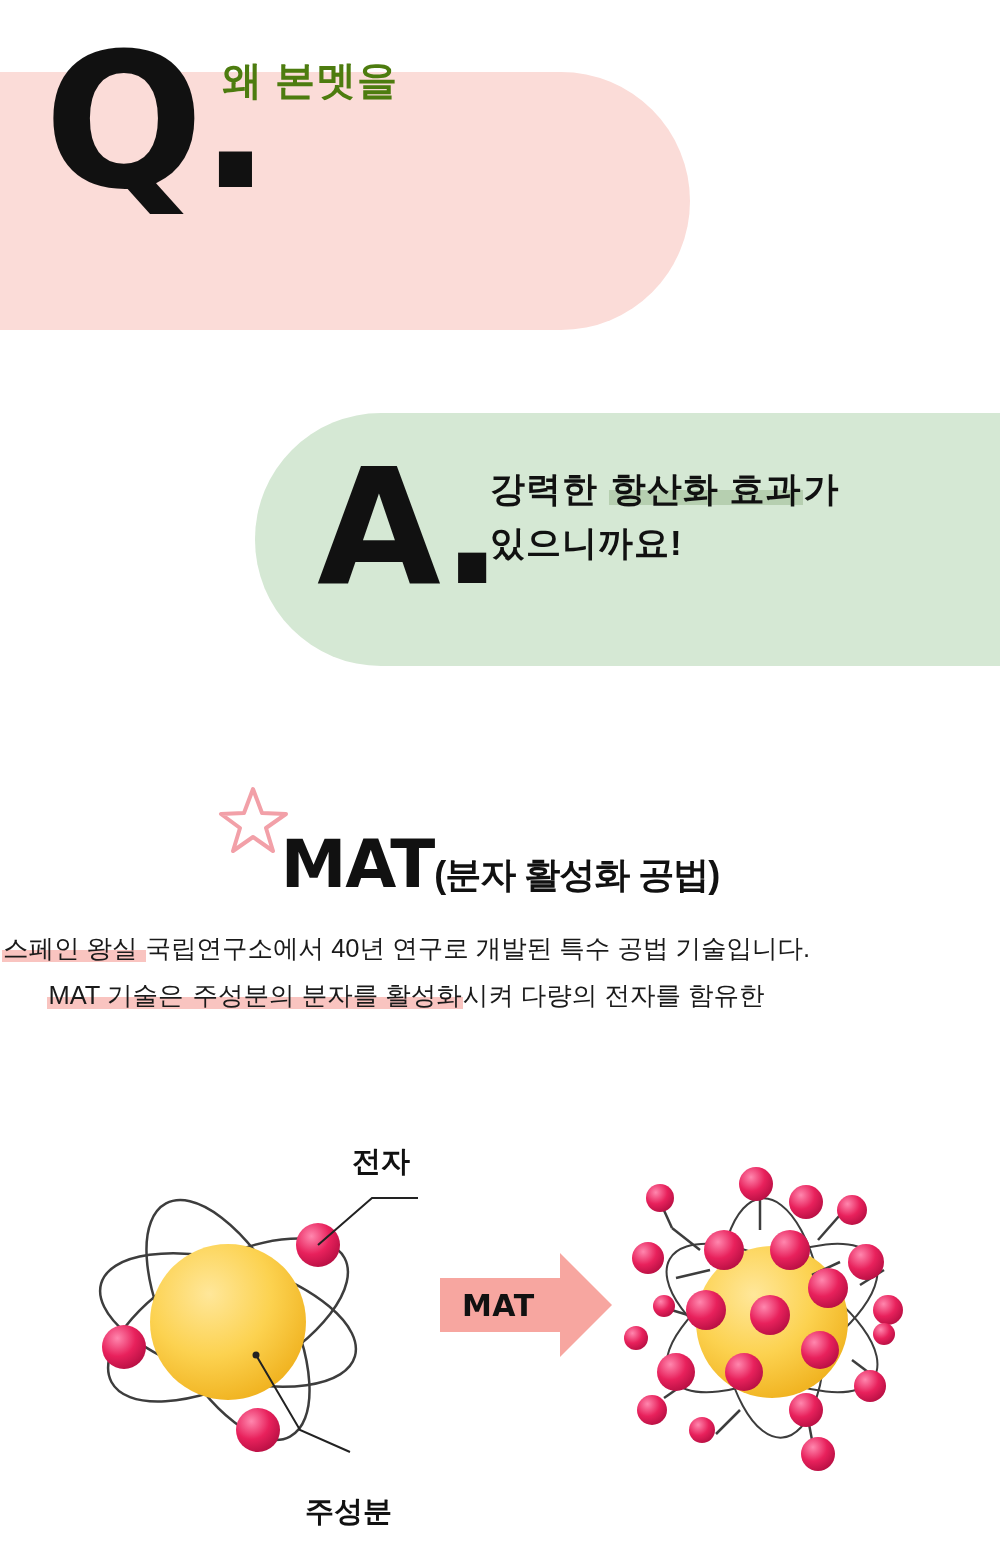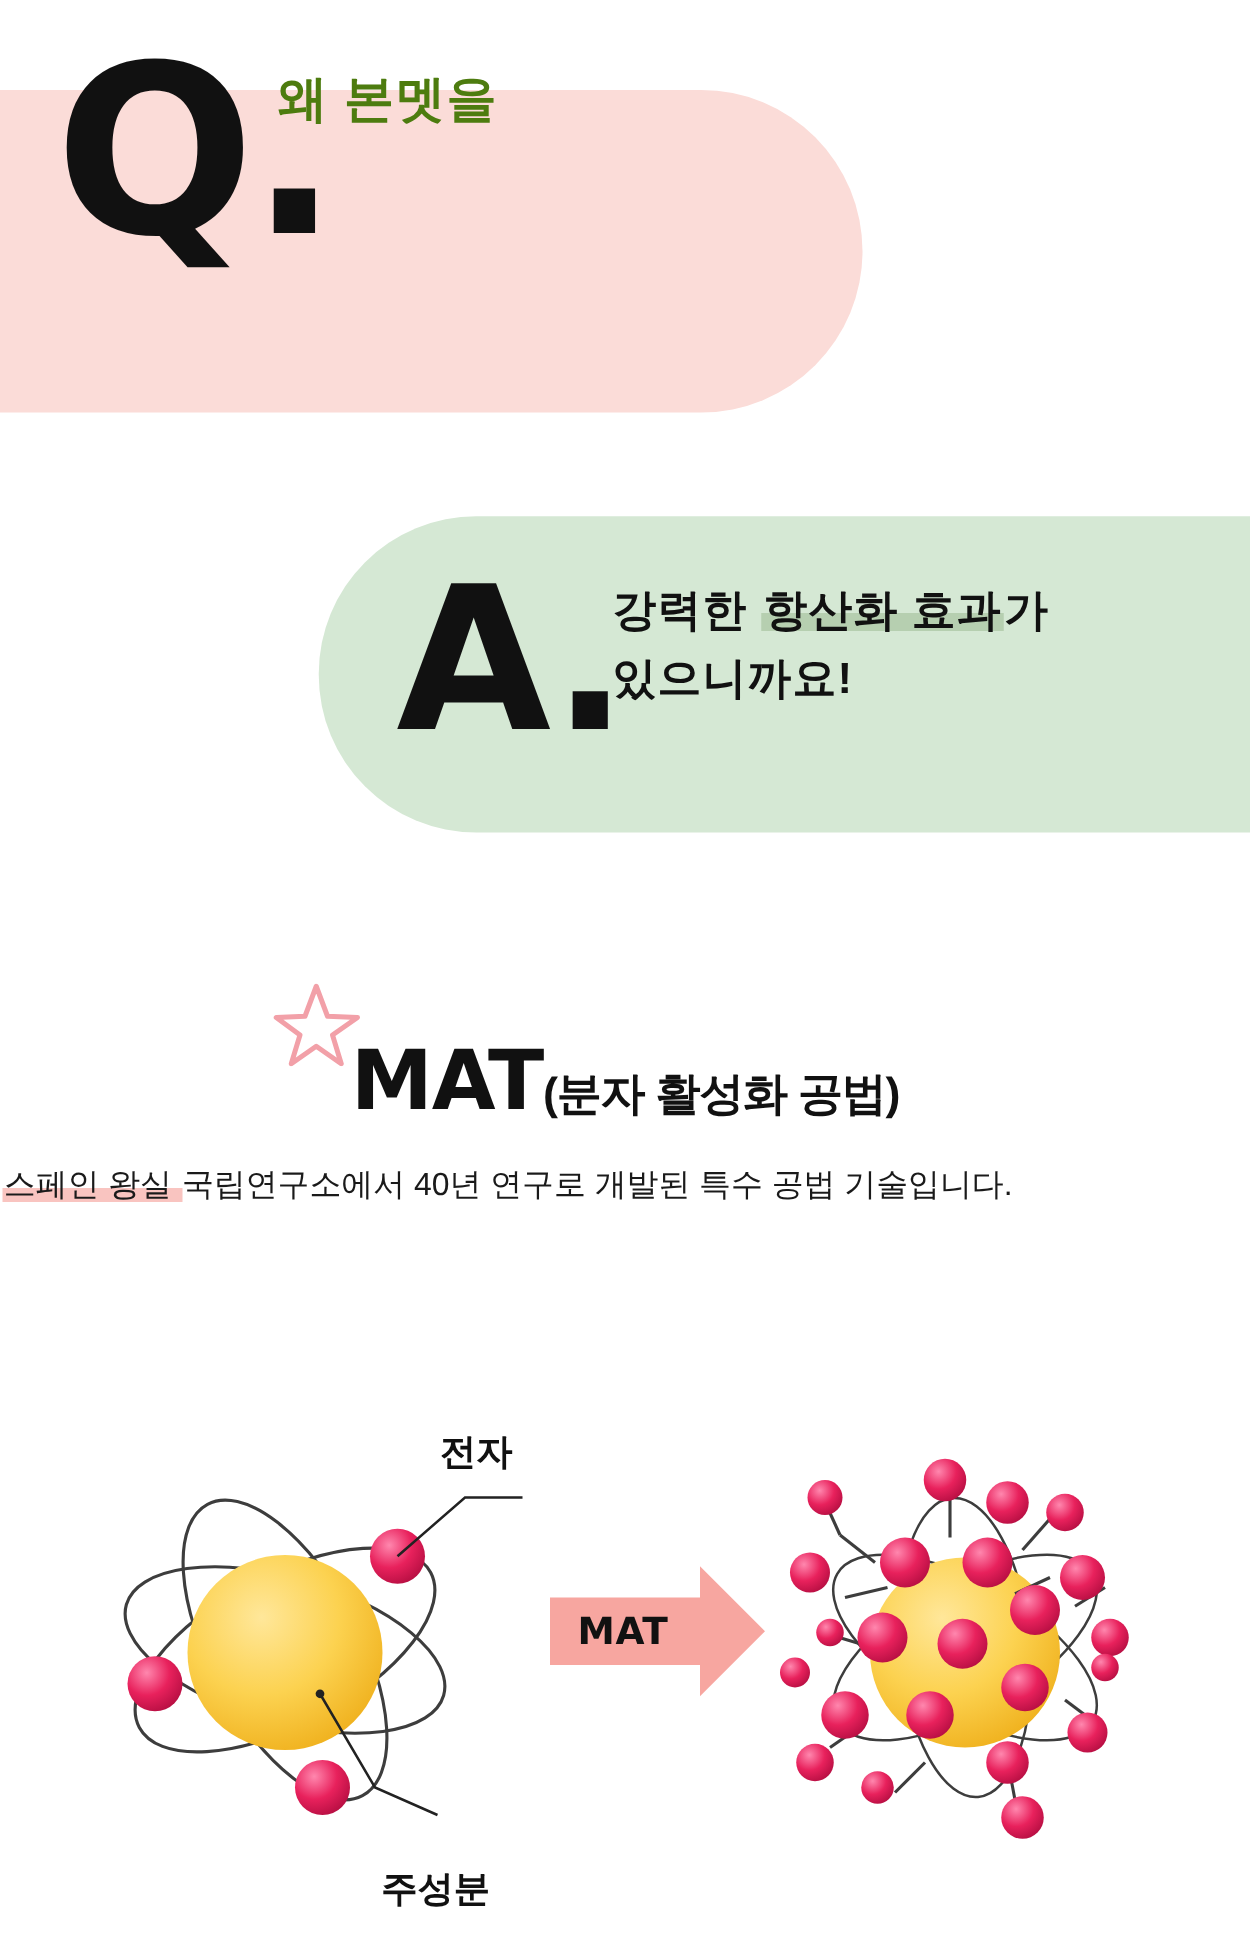--- a/index.html
+++ b/index.html
@@ -199,20 +199,23 @@
   <path d="M35 6 L44 30 L68 31 L48 45 L55 68 L35 54 L15 68 L22 45 L3 31 L26 30 Z" fill="none" stroke="#f2a0a8" stroke-width="4" stroke-linejoin="round"></path>
 </svg>
 
 <div class="mat-title">
   <span class="big">MAT</span><span class="sub">(분자 활성화 공법)</span>
 </div>
 
 <div class="desc">
   <span class="line">
     <span class="hl">스페인 왕실 </span><span>국립연구소에서 40년 연구로 개발된 특수 공법 기술입니다.</span>
+  </span>
+  <span class="line">
+    <span class="hl">MAT 기술은 </span><span class="hl">주성분의 분자를 활성화</span><span>시켜 다량의 전자를 함유한</span>
   </span>
 </div>
 
 <svg class="diagram" viewBox="0 0 1000 420">
   <defs>
     <radialGradient id="nucGrad" cx="38%" cy="32%" r="72%">
       <stop offset="0%" stop-color="#ffe79a"></stop>
       <stop offset="55%" stop-color="#fcd250"></stop>
       <stop offset="100%" stop-color="#f0b21f"></stop>
     </radialGradient>

